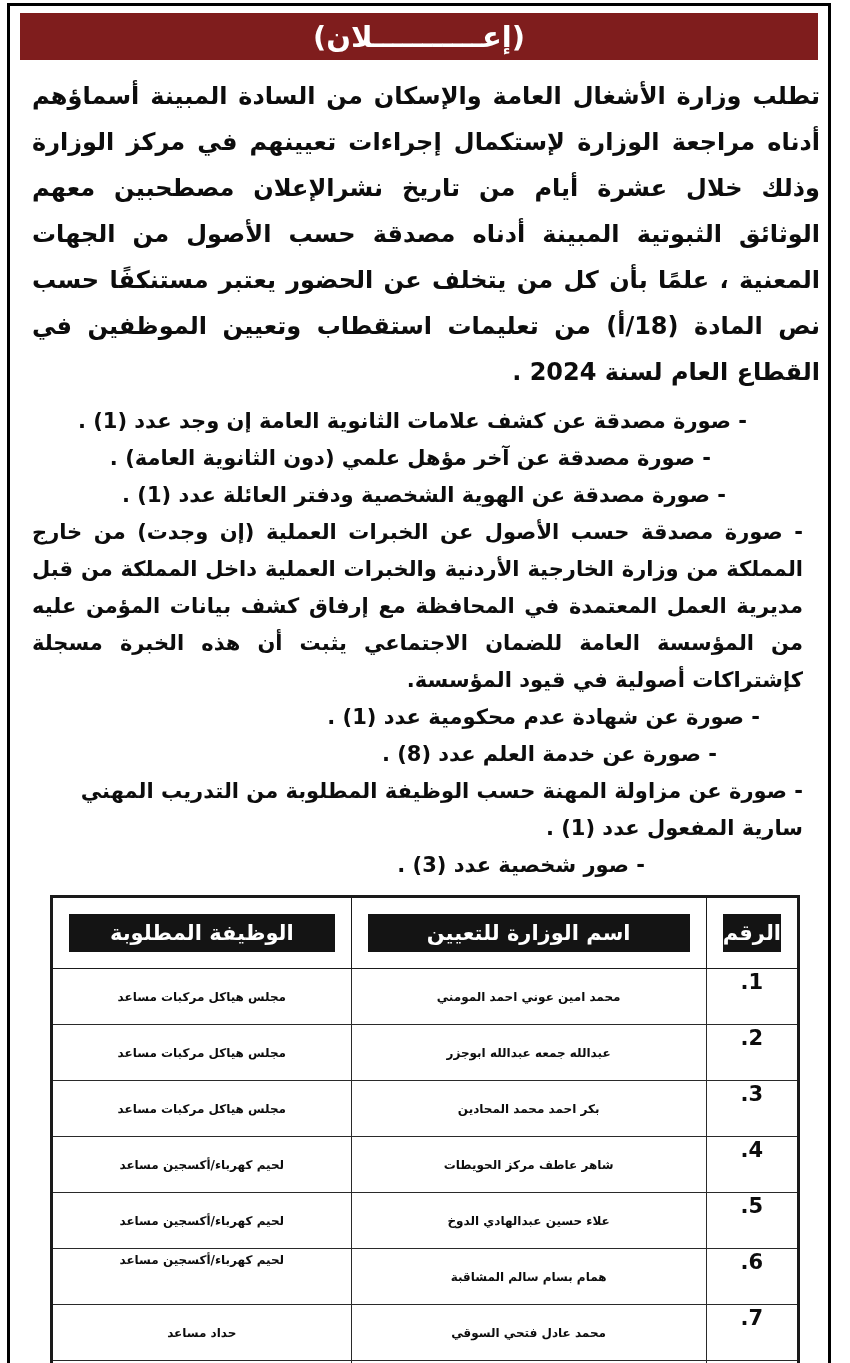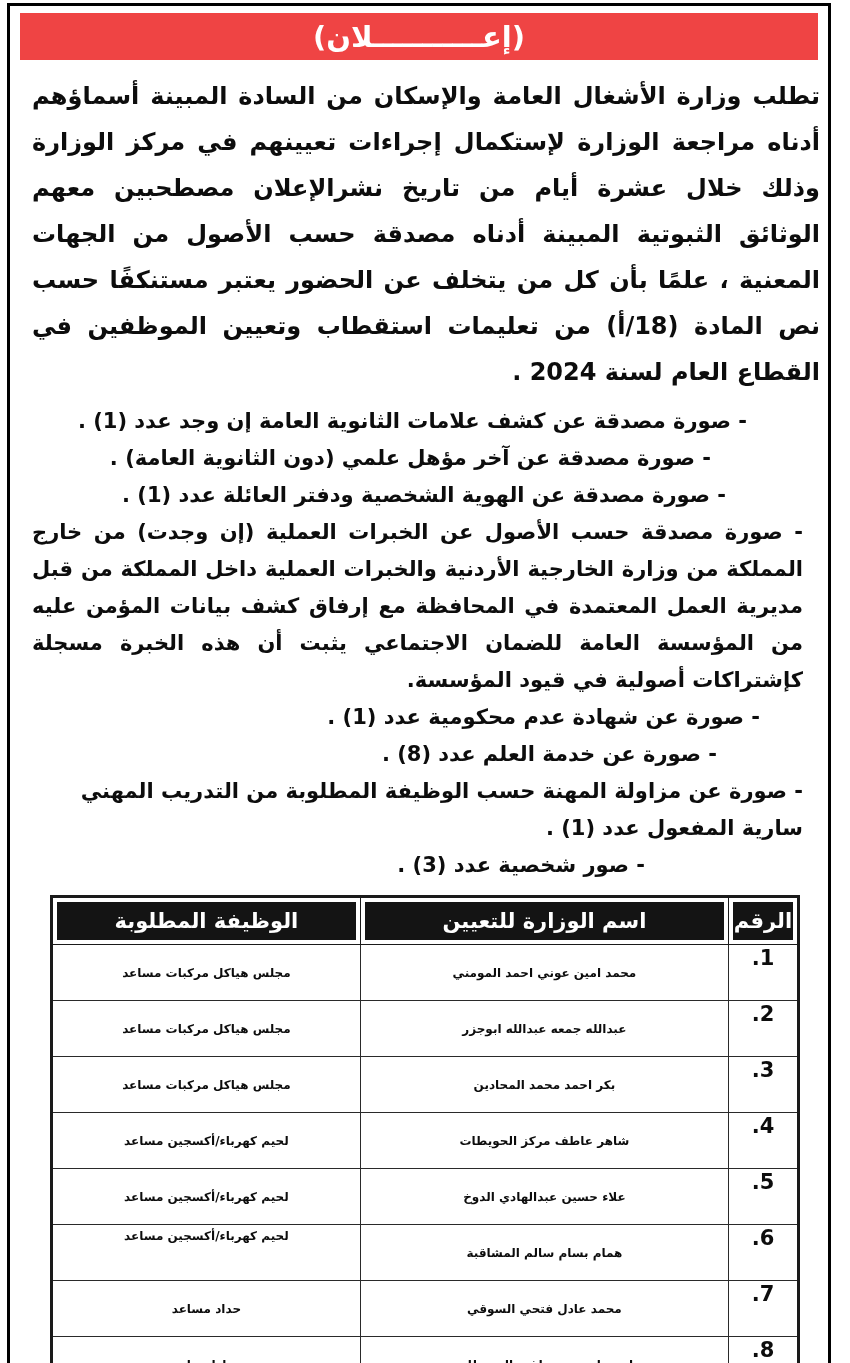--- a/index.html
+++ b/index.html
@@ -5,21 +5,21 @@
   * { margin:0; padding:0; box-sizing:border-box; }
   html,body { width:850px; height:1363px; background:#ffffff; overflow:hidden;
               font-family:"DejaVu Sans", sans-serif; color:#0d0d0d; }
 
   .page-frame{
     position:absolute; left:7px; top:3px; width:824px; height:1420px;
     border:3px solid #000; background:#fff;
   }
 
   .banner{
-    margin:7px 10px 0 10px; height:47px; background:#ef4444;
+    margin:7px 10px 0 10px; height:47px; background:#7f1d1d;
     color:#fff; direction:rtl; display:flex; align-items:center; justify-content:center;
     font-size:29px; font-weight:bold;
   }
 
   .intro{
     direction:rtl; text-align:justify; font-weight:bold;
     font-size:24px; line-height:46px;
     margin:13px 8px 0 22px;
   }
 
@@ -42,21 +42,21 @@
     direction:rtl; border-collapse:collapse;
     width:750px; margin:11px 28px 0 auto;
     border:3px solid #1a1a1a; background:#fff;
   }
   table.appointments col.c-num{ width:70px; }
   table.appointments col.c-name{ width:370px; }
   table.appointments col.c-job{ width:310px; }
 
   th{ padding:0; height:44px; border:1px solid #1a1a1a; }
   th .hdr{
-    background:#141414; color:#fff; margin:4px; height:38px;
+    background:#141414; color:#fff; margin:16px; height:38px;
     display:flex; align-items:center; justify-content:center;
     font-size:21px; font-weight:bold;
   }
   td{
     border:1.5px solid #2a2a2a; height:56px;
     text-align:center; vertical-align:middle;
     font-size:12px; font-weight:bold; padding:2px 6px;
   }
   td.cell-num{ vertical-align:top; font-size:21px; padding-top:1px; }
   tr.row-6 td.cell-job{ vertical-align:top; padding-top:4px; }

